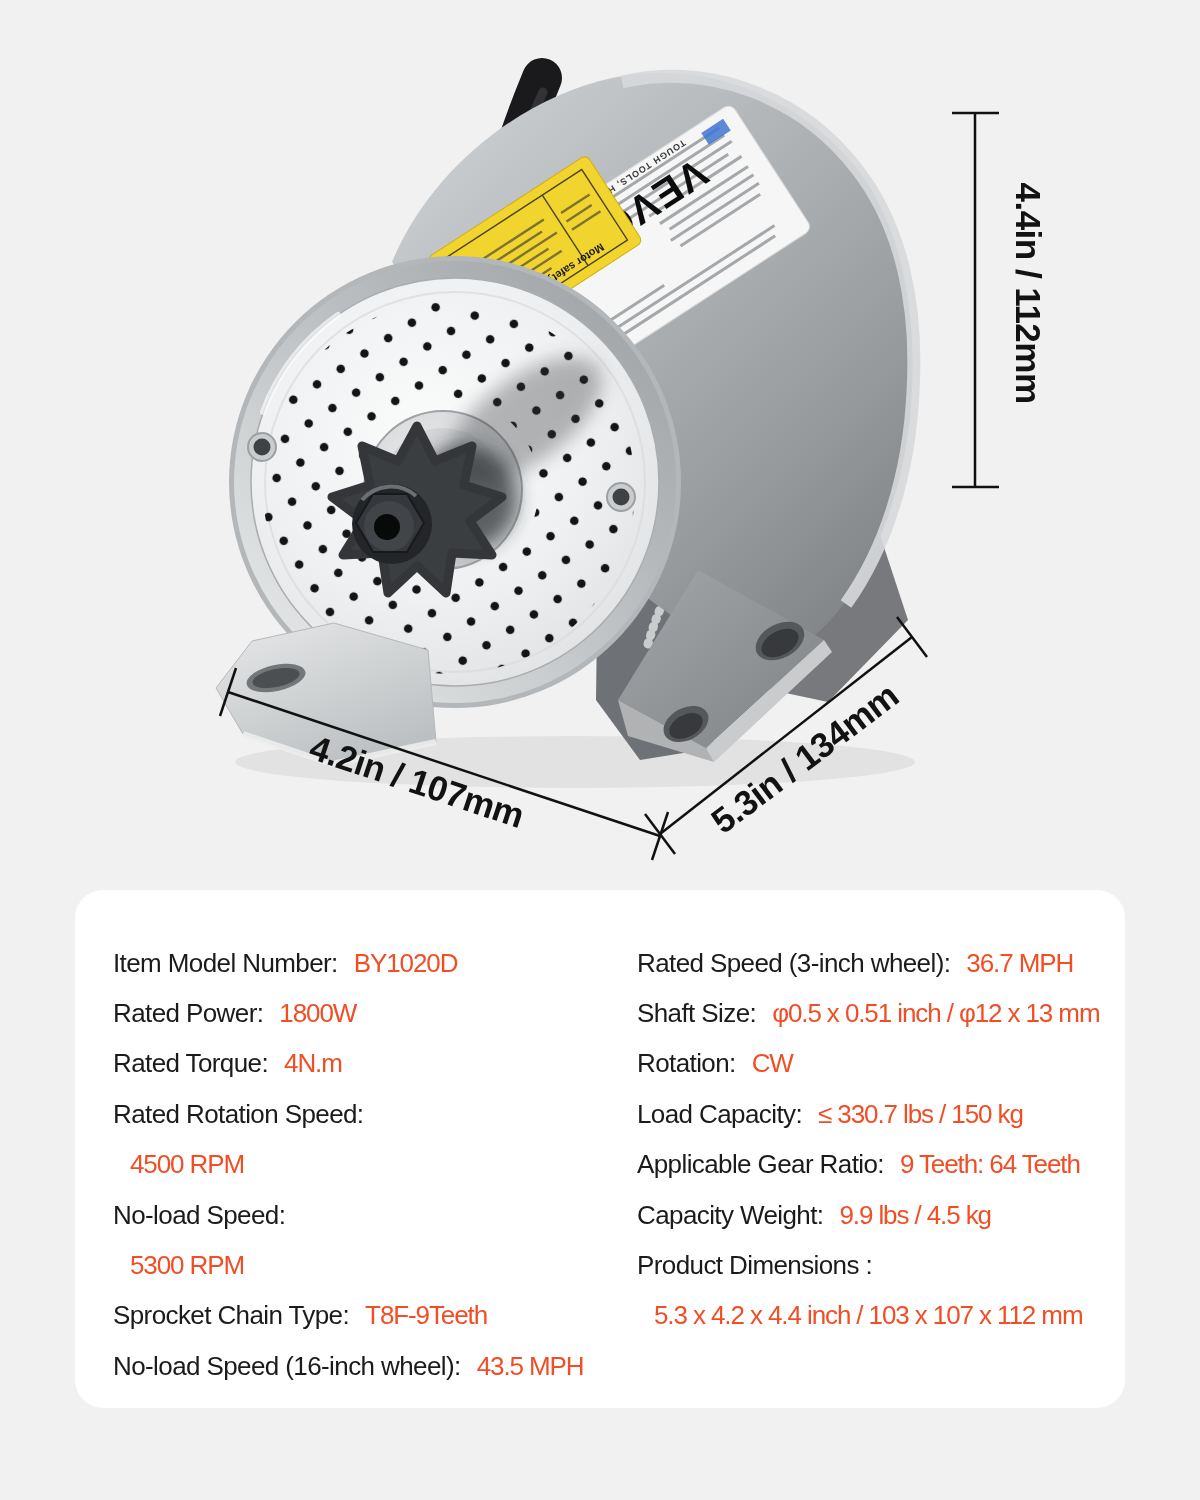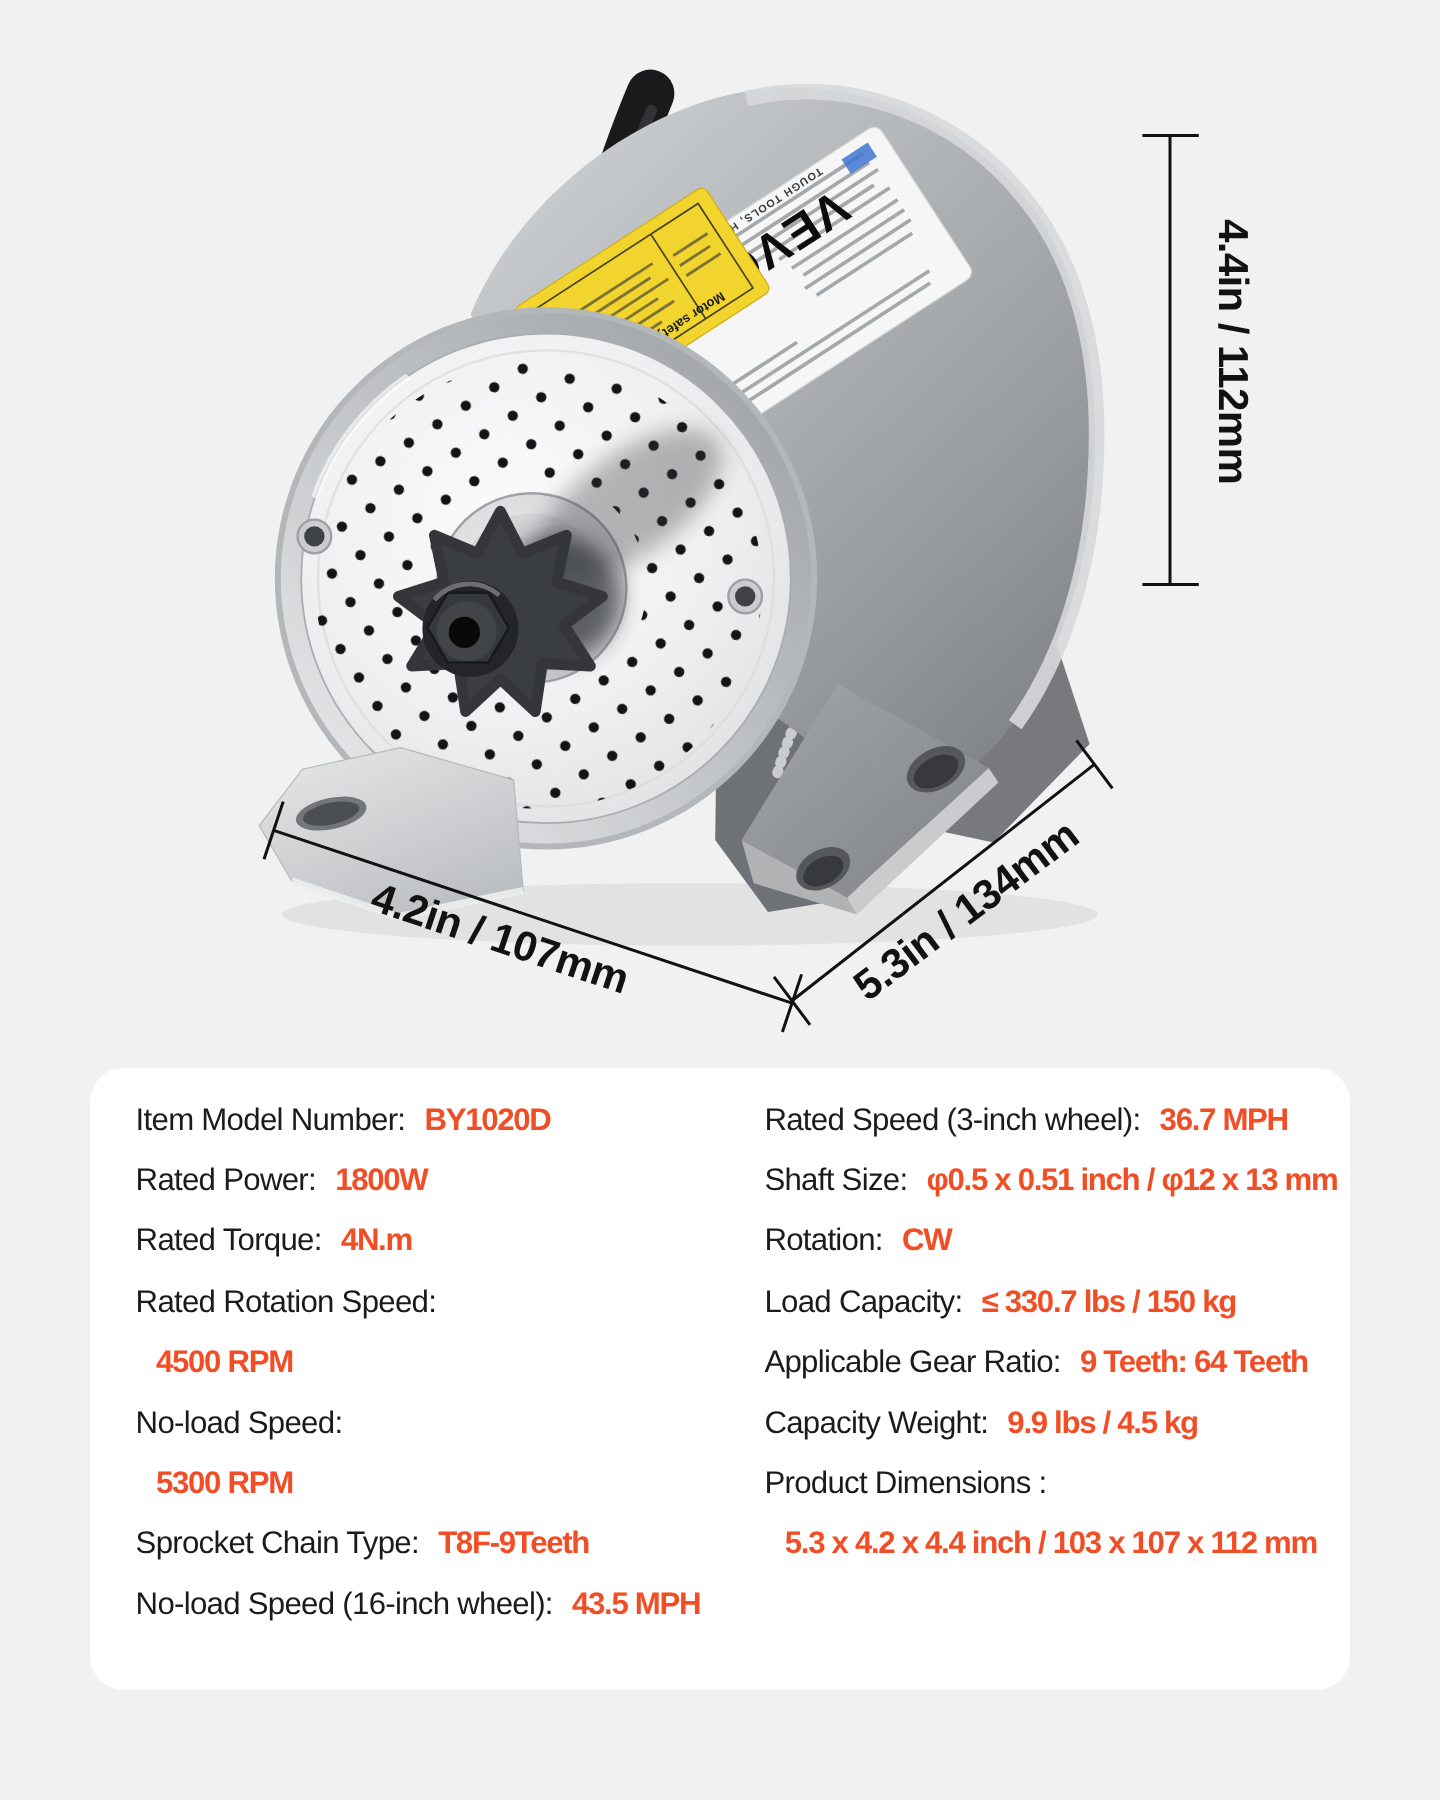--- a/index.html
+++ b/index.html
@@ -9,27 +9,27 @@
     font-family:"Liberation Sans",sans-serif;
   }
   .photo{position:absolute;left:0;top:0;width:1200px;height:880px;}
   .photo svg{display:block;width:100%;height:100%;}
   svg text{font-family:"Liberation Sans",sans-serif;}
   .dim-label{font-size:35px;font-weight:bold;fill:#121212;letter-spacing:-0.5px;}
   .spec-card{
     position:absolute;left:75px;top:890px;width:1050px;height:518px;
     background:#ffffff;border-radius:28px;
   }
-  .spec-col{position:absolute;top:18px;text-align:right;}
+  .spec-col{position:absolute;top:48px;text-align:right;}
   .col-left{left:38px;width:510px;}
   .col-right{left:562px;width:478px;}
   .spec-row{height:50.4px;display:flex;align-items:center;white-space:nowrap;
     font-size:26px;color:#1b1b1b;letter-spacing:-0.6px;}
   .spec-label{color:#1b1b1b;}
-  .spec-value{color:#f14e26;font-weight:bold;margin-left:16px;letter-spacing:-1.1px;}
+  .spec-value{color:#f14e26;font-weight:normal;margin-left:16px;letter-spacing:-1.1px;}
   .spec-value:first-child{margin-left:17px;}
 </style>
 </head>
 <body>
 
 <div class="photo">
 <svg viewBox="0 0 1200 880">
   <defs>
     <radialGradient id="faceGrad" cx="42%" cy="38%" r="75%">
       <stop offset="0%" stop-color="#fafbfb"></stop>

